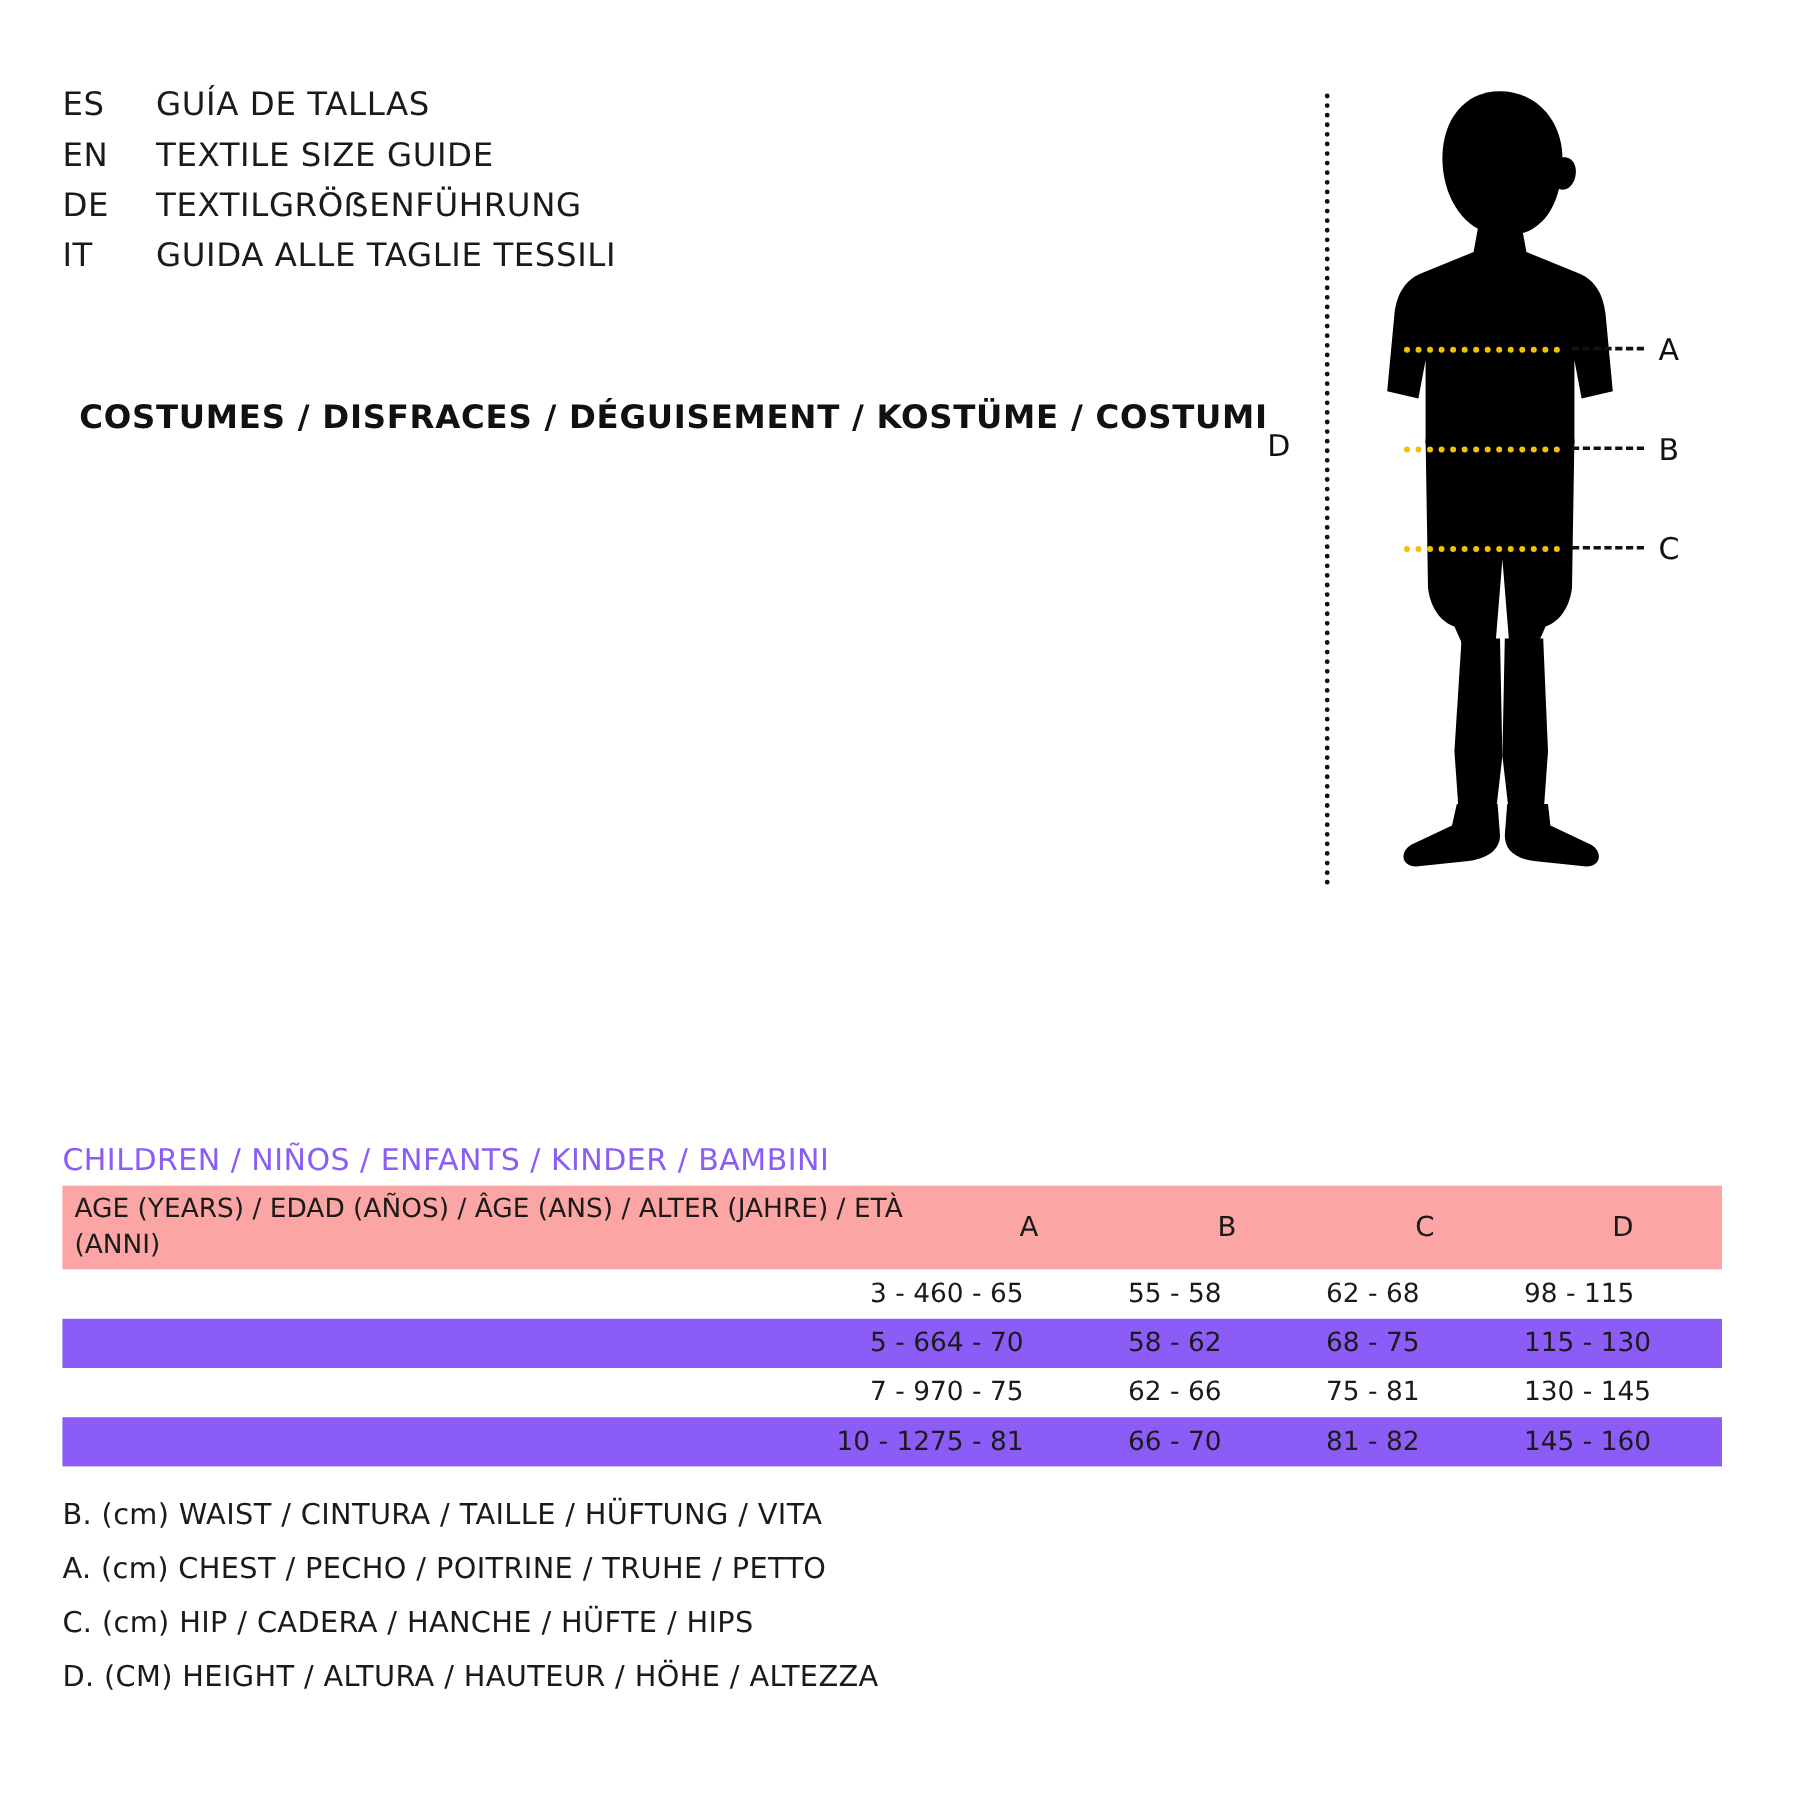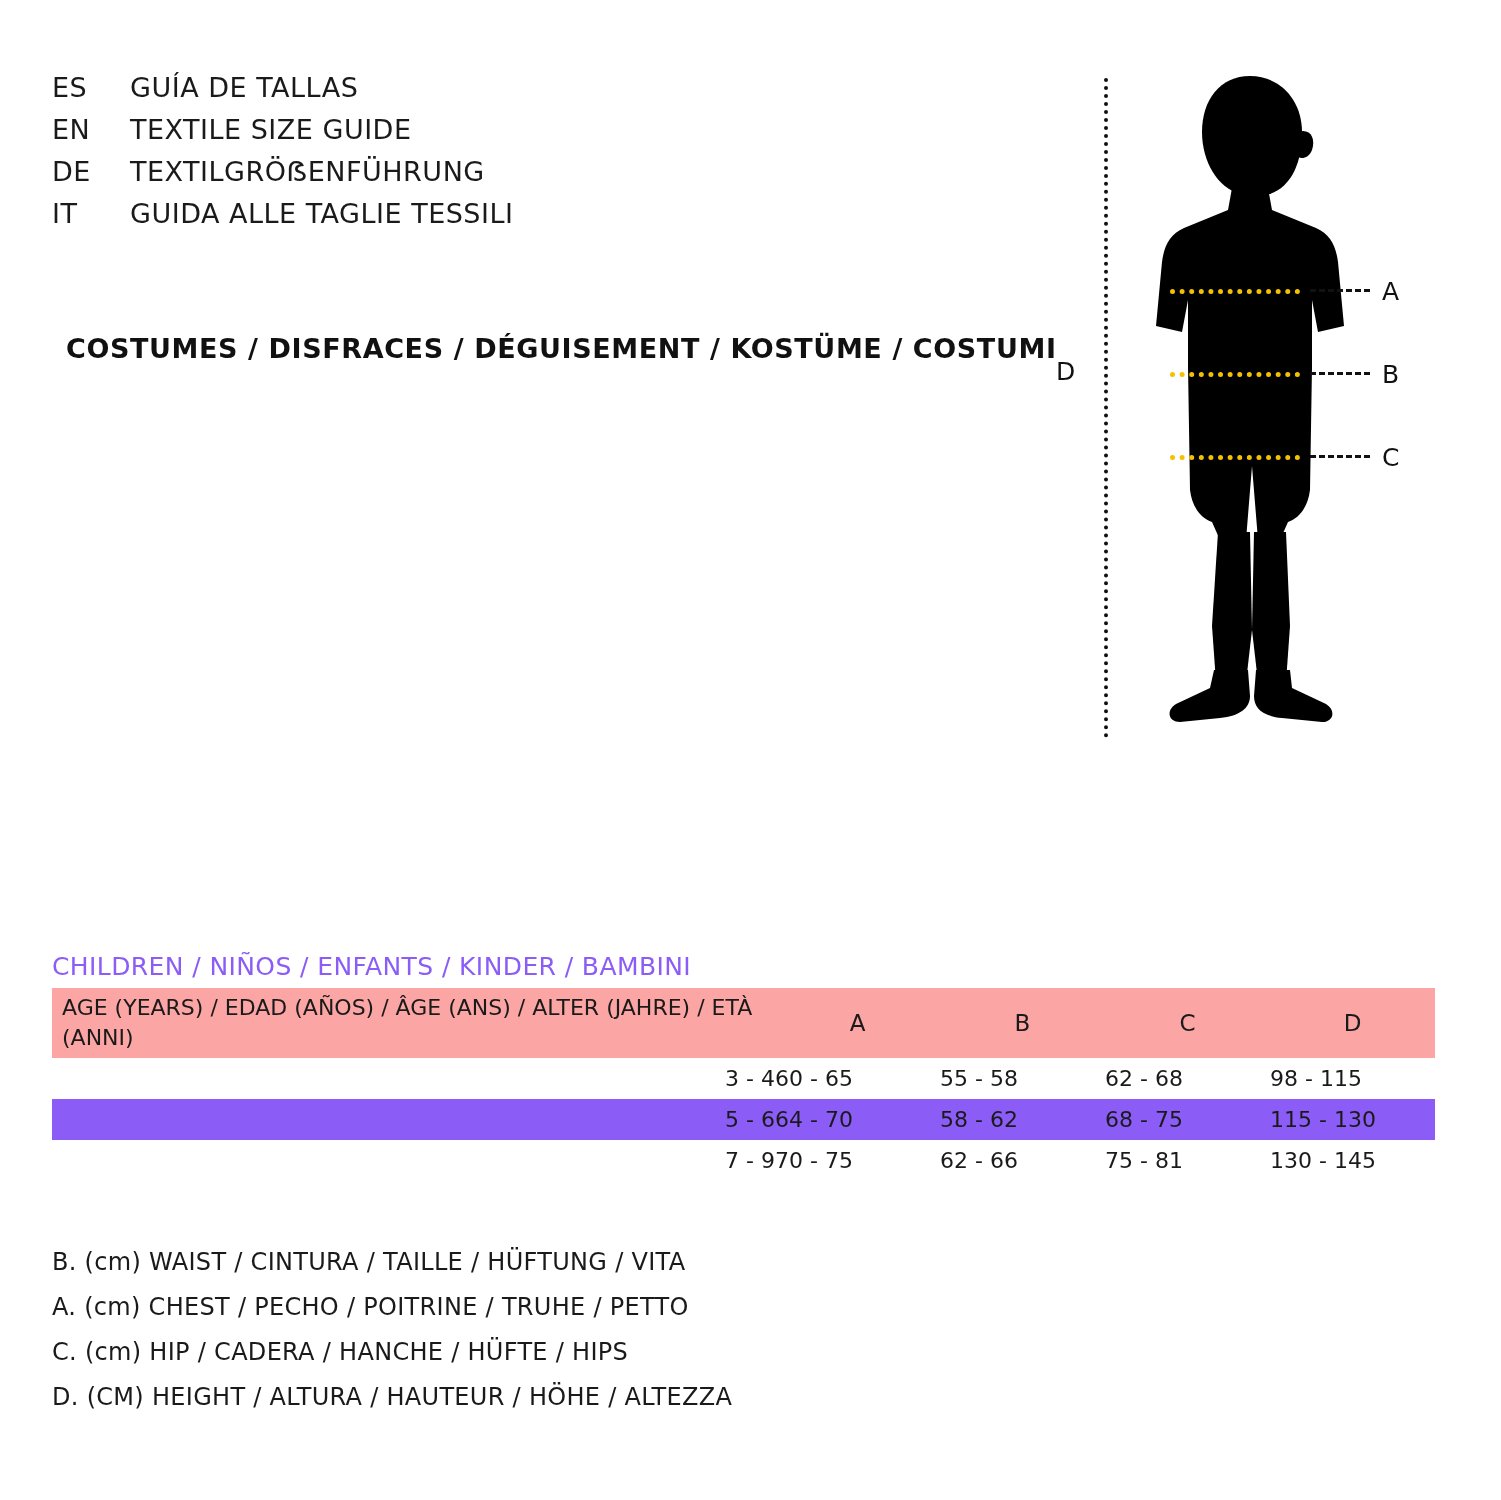--- a/index.html
+++ b/index.html
@@ -282,20 +282,27 @@
       <td class="val">68 - 75</td>
       <td class="val">115 - 130</td>
     </tr>
     <tr class="body-row odd">
       <td class="first">7 - 9</td>
       <td class="val">70 - 75</td>
       <td class="val">62 - 66</td>
       <td class="val">75 - 81</td>
       <td class="val">130 - 145</td>
     </tr>
+    <tr class="body-row even">
+      <td class="first">10 - 12</td>
+      <td class="val">75 - 81</td>
+      <td class="val">66 - 70</td>
+      <td class="val">81 - 82</td>
+      <td class="val">145 - 160</td>
+    </tr>
   </tbody>
 </table>
 
 <div class="legend">
   <div class="legend-row">B. (cm) WAIST / CINTURA / TAILLE / HÜFTUNG / VITA</div>
   <div class="legend-row">A. (cm) CHEST / PECHO / POITRINE / TRUHE / PETTO</div>
   <div class="legend-row">C. (cm) HIP / CADERA / HANCHE / HÜFTE / HIPS</div>
   <div class="legend-row">D. (CM) HEIGHT / ALTURA / HAUTEUR / HÖHE / ALTEZZA</div>
 </div>
 

